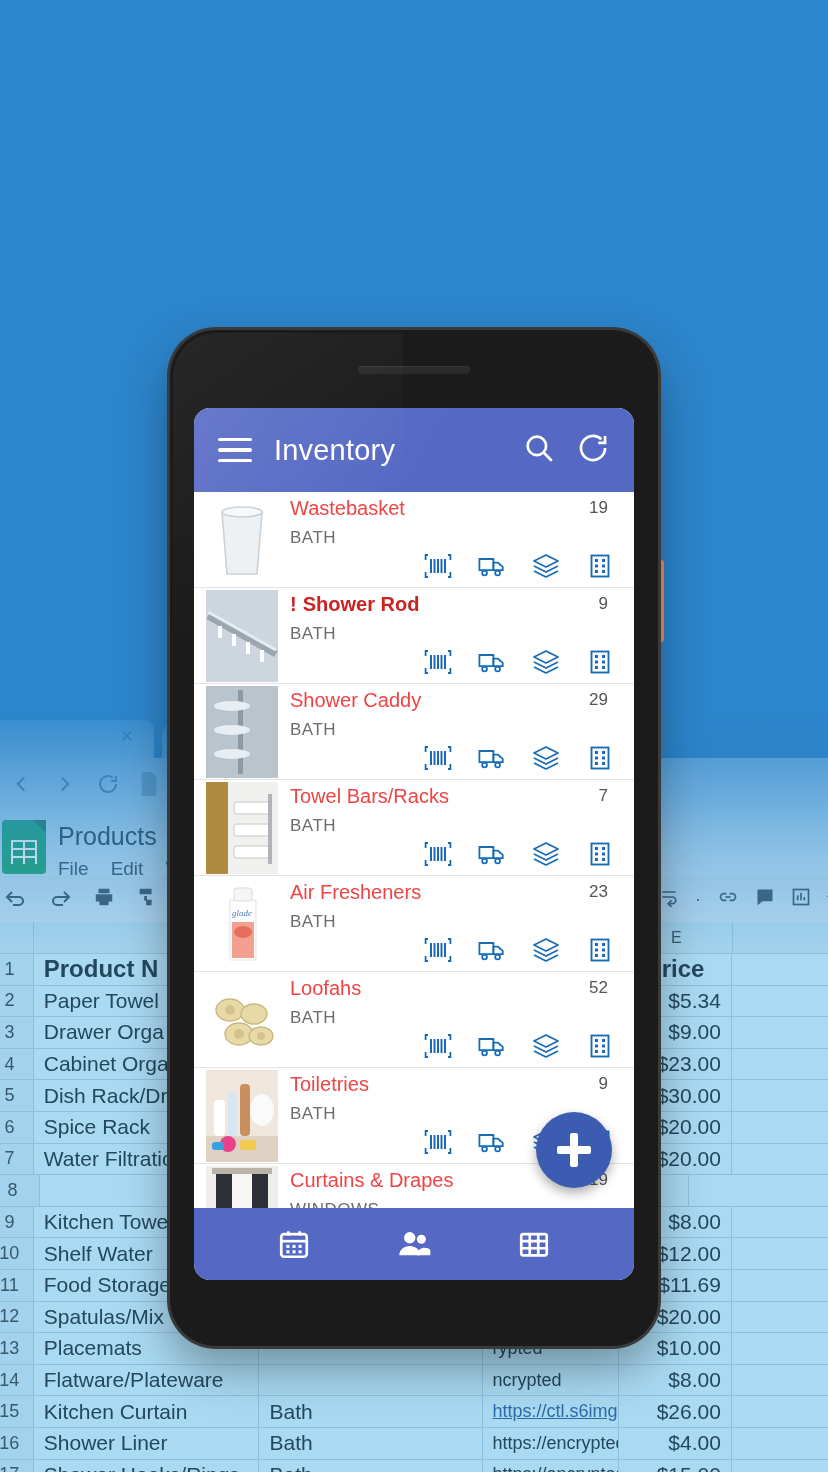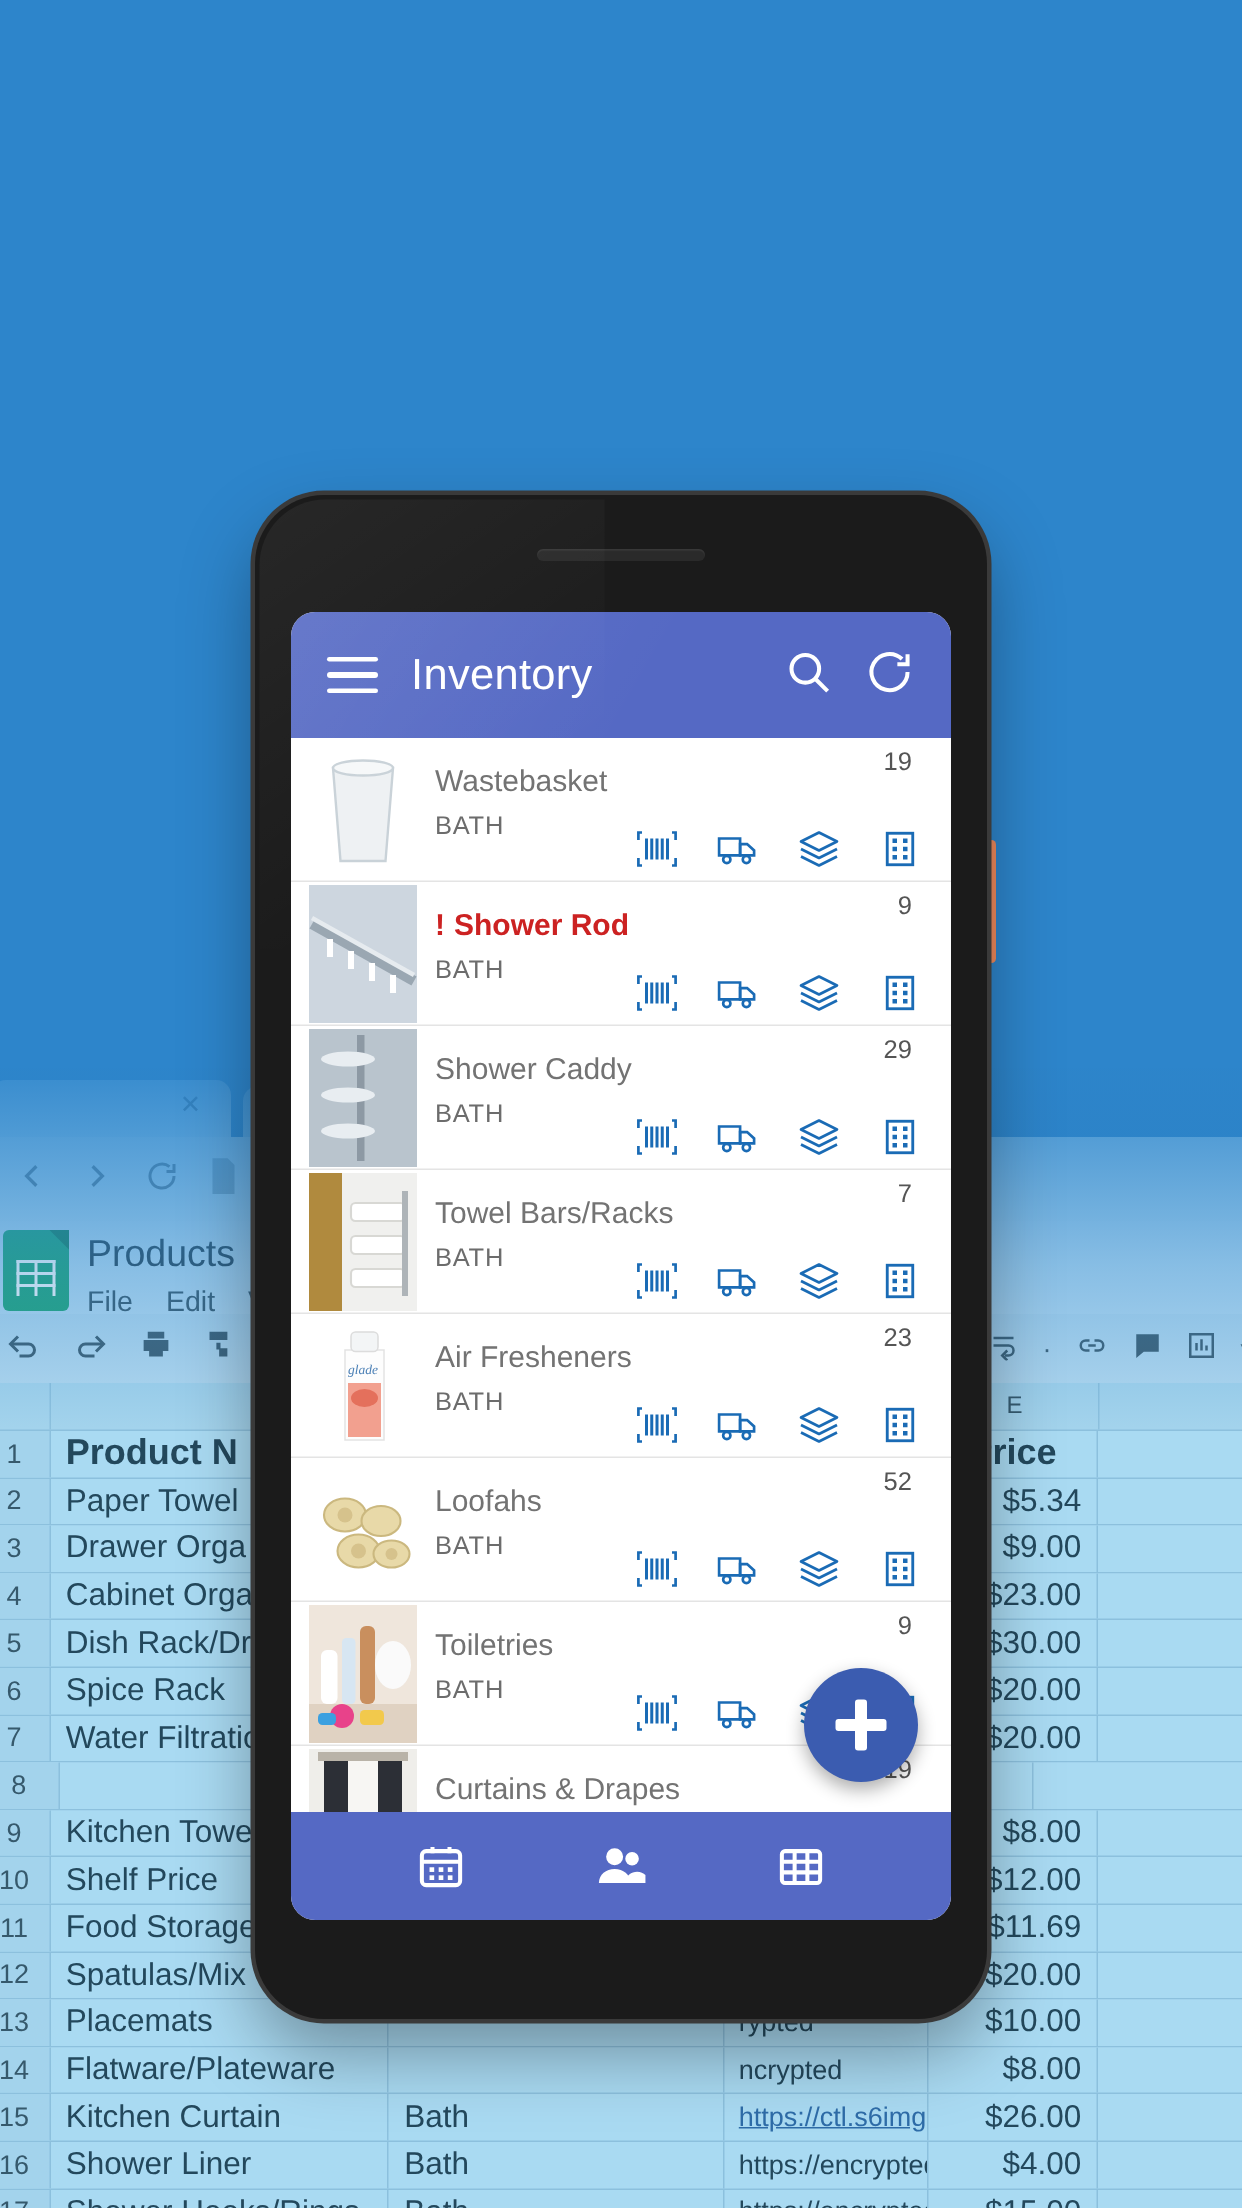--- a/index.html
+++ b/index.html
@@ -212,23 +212,23 @@
     background:#fff; overflow:hidden;
   }
   .row{
     height:96px; border-bottom:1px solid #e4e4e4;
     display:flex; position:relative; padding:0 14px 0 0;
   }
   .thumb{
     width:72px; height:92px; flex:none; margin:2px 12px 0 12px;
     background:#15803d; overflow:hidden; position:relative;
   }
-  .row-mid{ flex:1; position:relative; padding-top:18px; min-width:0; }
+  .row-mid{ flex:1; position:relative; padding-top:5px; min-width:0; }
   .pname{
-    font-size:20px; color:#737373; line-height:1.1;
+    font-size:20px; color:#ef4444; line-height:1.1;
     white-space:nowrap; overflow:hidden;
   }
   .pname.alert{ color:#cc2222; font-weight:700; }
   .bang{ color:#cc2222; font-weight:700; margin-right:6px; }
   .pcat{
     font-size:17px; color:#6c6c6c; margin-top:9px; letter-spacing:.5px;
   }
   .qty{
     position:absolute; right:12px; top:6px;
     font-size:17px; color:#555;
@@ -467,21 +467,21 @@
         <div class="grow">
           <div class="rn">9</div>
           <div class="nm">Kitchen Towel</div>
           <div class="ct"></div>
           <div class="ur">ypted</div>
           <div class="pr">$8.00</div>
           <div class="tl"></div>
         </div>
         <div class="grow">
           <div class="rn">10</div>
-          <div class="nm">Shelf Price</div>
+          <div class="nm">Shelf Water</div>
           <div class="ct"></div>
           <div class="ur">ypted</div>
           <div class="pr">$12.00</div>
           <div class="tl"></div>
         </div>
         <div class="grow">
           <div class="rn">11</div>
           <div class="nm">Food Storage</div>
           <div class="ct"></div>
           <div class="ur">ypted</div>

